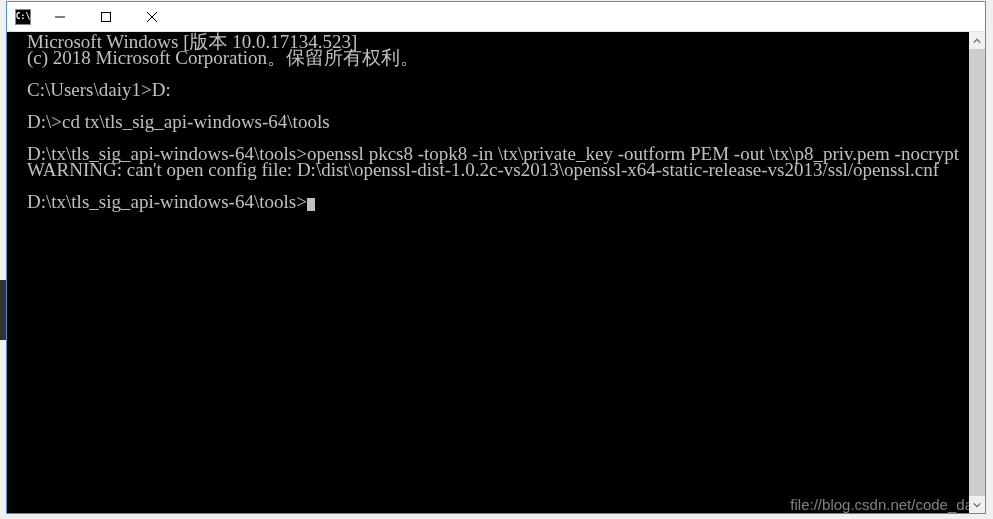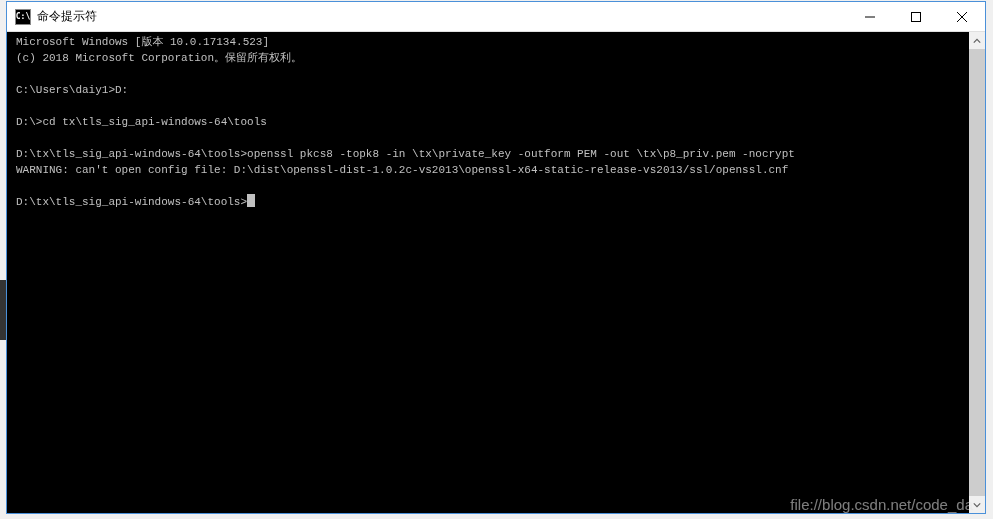--- a/index.html
+++ b/index.html
@@ -72,24 +72,24 @@
       height: 10px;
     }
     .terminal-area {
       flex: 1;
       display: flex;
       background: #000;
       position: relative;
     }
     .terminal-content {
       flex: 1;
-      padding: 2px 9px;
+      padding: 2px 20px;
       color: #c0c0c0;
-      font-family: Liberation Mono, monospace;
-      font-size: 11px;
+      font-family: Liberation Serif, serif;
+      font-size: 19px;
       line-height: 16px;
       white-space: pre;
       overflow: hidden;
     }
     .scrollbar {
       width: 16px;
       background: #f0f0f0;
       display: flex;
       flex-direction: column;
     }
@@ -147,21 +147,20 @@
     }
   </style>
 </head>
 <body>
 
 <div class="left-shadow"></div>
 
 <div class="window">
   <div class="titlebar">
     <div class="titlebar-icon">C:\</div>
-    <div class="titlebar-title">命令提示符</div>
     <div class="titlebar-buttons">
       <button class="titlebar-btn">
         <svg viewBox="0 0 10 10">
             <line x1="0" y1="5" x2="10" y2="5" stroke="#000" stroke-width="1"></line>
           </svg>
       </button>
       <button class="titlebar-btn">
         <svg viewBox="0 0 10 10">
             <rect x="0.5" y="0.5" width="9" height="9" fill="none" stroke="#000" stroke-width="1"></rect>
           </svg>

